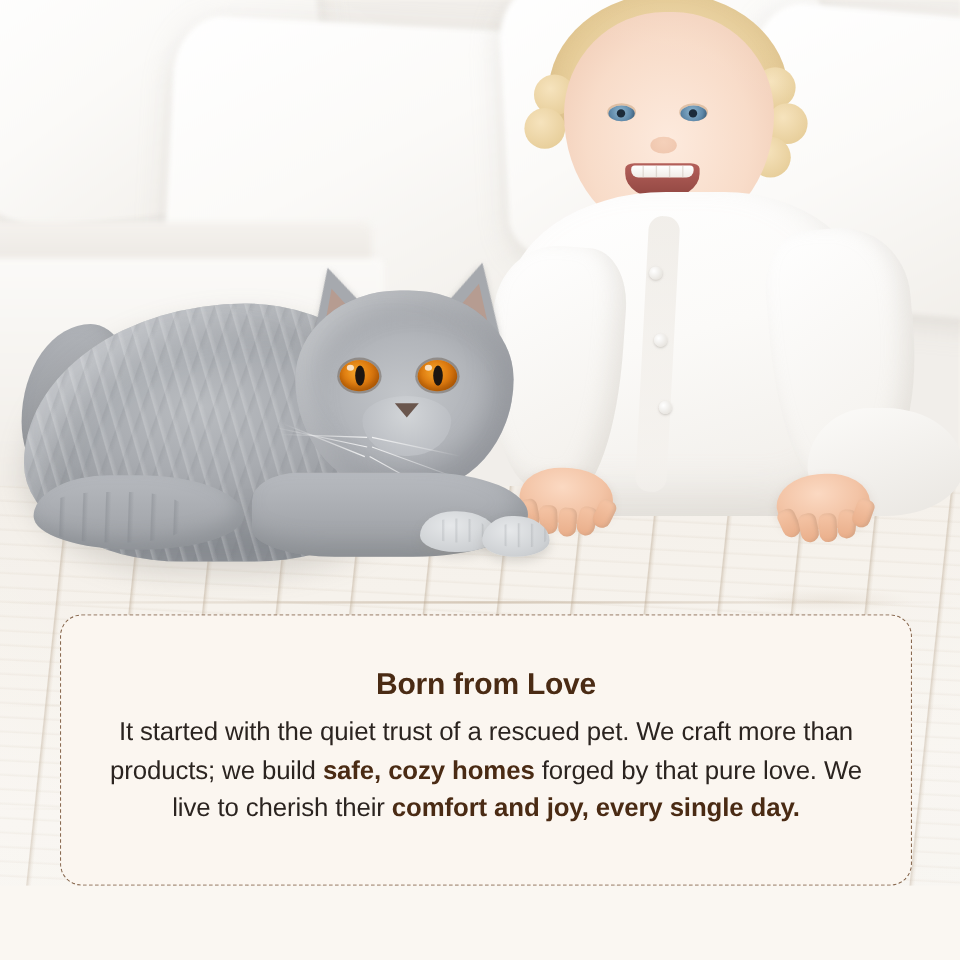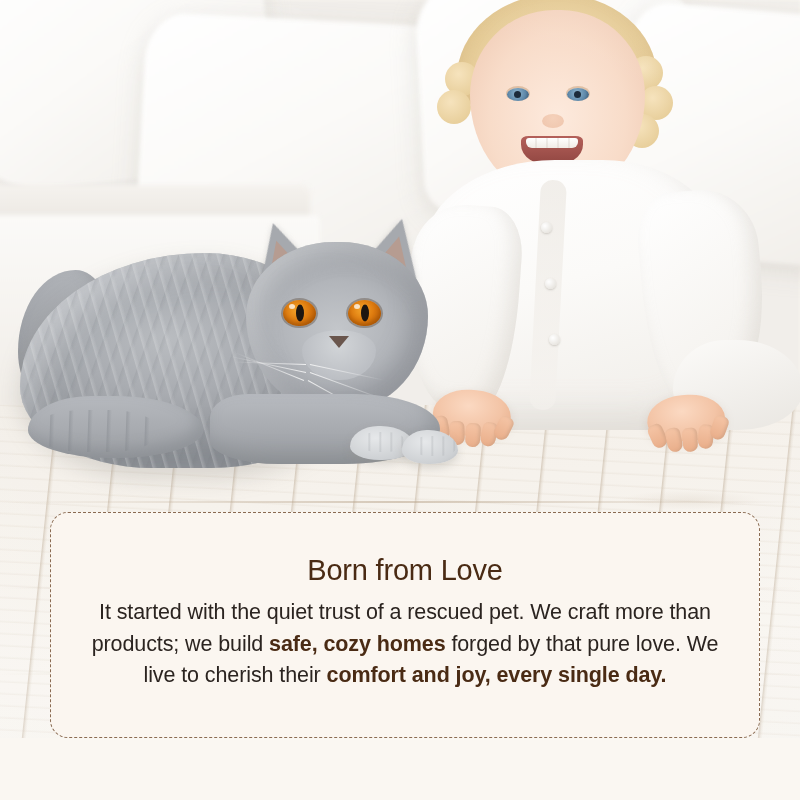--- a/index.html
+++ b/index.html
@@ -342,22 +342,22 @@
     background: #FBF6F0;
     border: 1.5px dashed #8A6B52;
     border-radius: 18px;
     display: flex;
     flex-direction: column;
     align-items: center;
     justify-content: center;
     padding: 14px 40px 18px;
   }
   .story-title {
-    font-size: 29px;
-    font-weight: 400;
+    font-size: 25px;
+    font-weight: 700;
     color: #4A2B14;
     letter-spacing: -0.2px;
     margin-bottom: 10px;
     text-align: center;
   }
   .story-body {
     font-size: 21.5px;
     line-height: 1.46;
     color: #2B2420;
     text-align: center;

